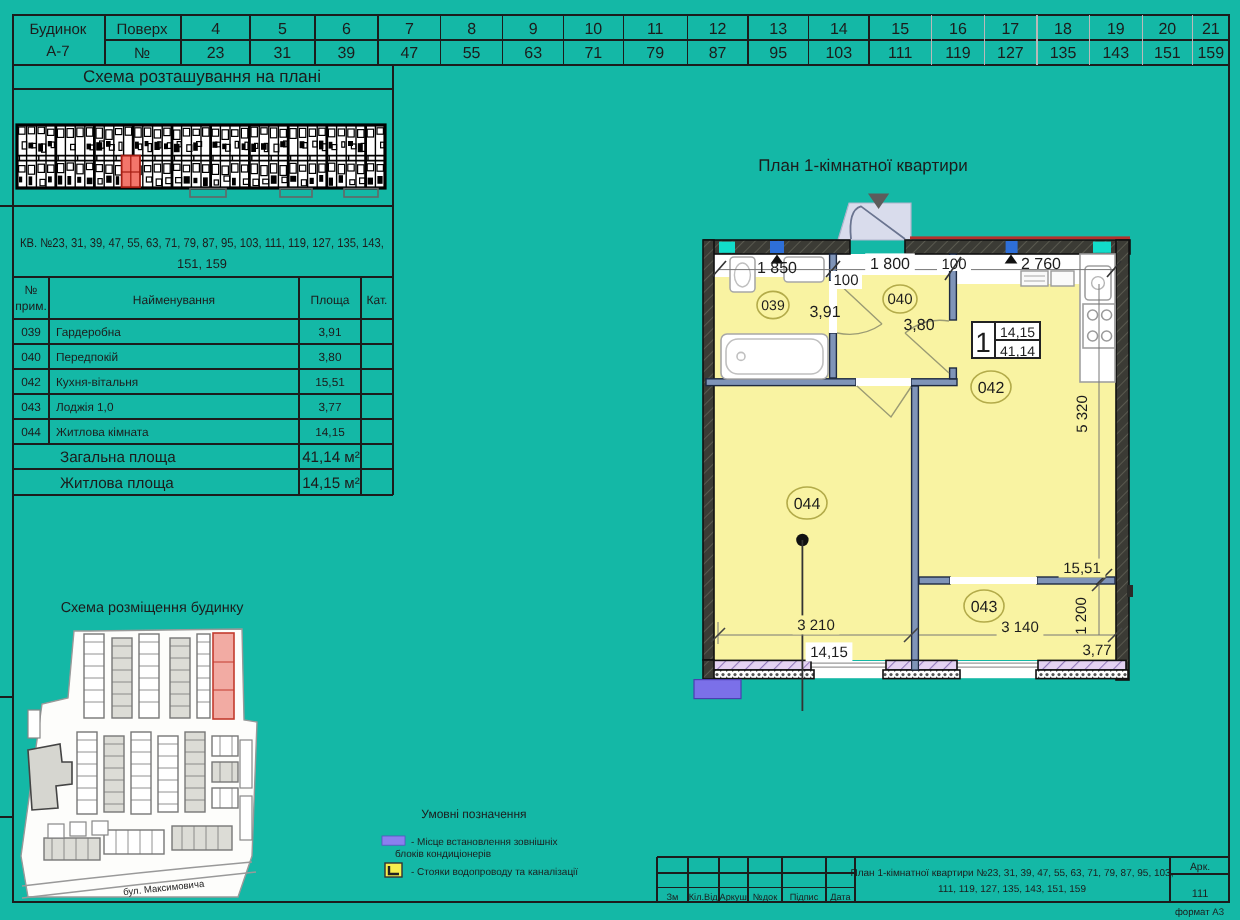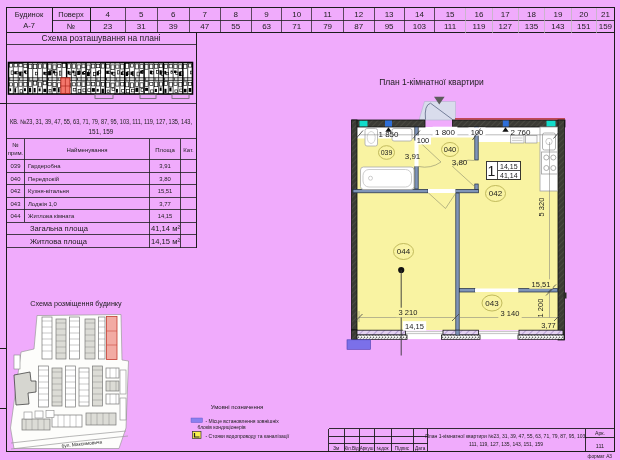--- a/index.html
+++ b/index.html
@@ -1,16 +1,16 @@
 <!DOCTYPE html>
 <html><head>
 <meta charset="utf-8">
 <style>
 html,body{margin:0;padding:0;background:#fff;}
-#page{position:relative;width:620px;height:460px;background:#f0abfc;font-family:"Liberation Sans",sans-serif;overflow:hidden;}
+#page{position:relative;width:620px;height:460px;background:#14b8a6;font-family:"Liberation Sans",sans-serif;overflow:hidden;}
 svg{position:absolute;left:0;top:0;}
 text{fill:#1c1c1c;}
 </style>
 </head>
 <body>
 <div id="page">
 <svg width="620" height="460" viewBox="0 0 620 460">
 <defs>
 
 <pattern id="wallhatch" width="4" height="4" patternUnits="userSpaceOnUse" patternTransform="rotate(45)">

